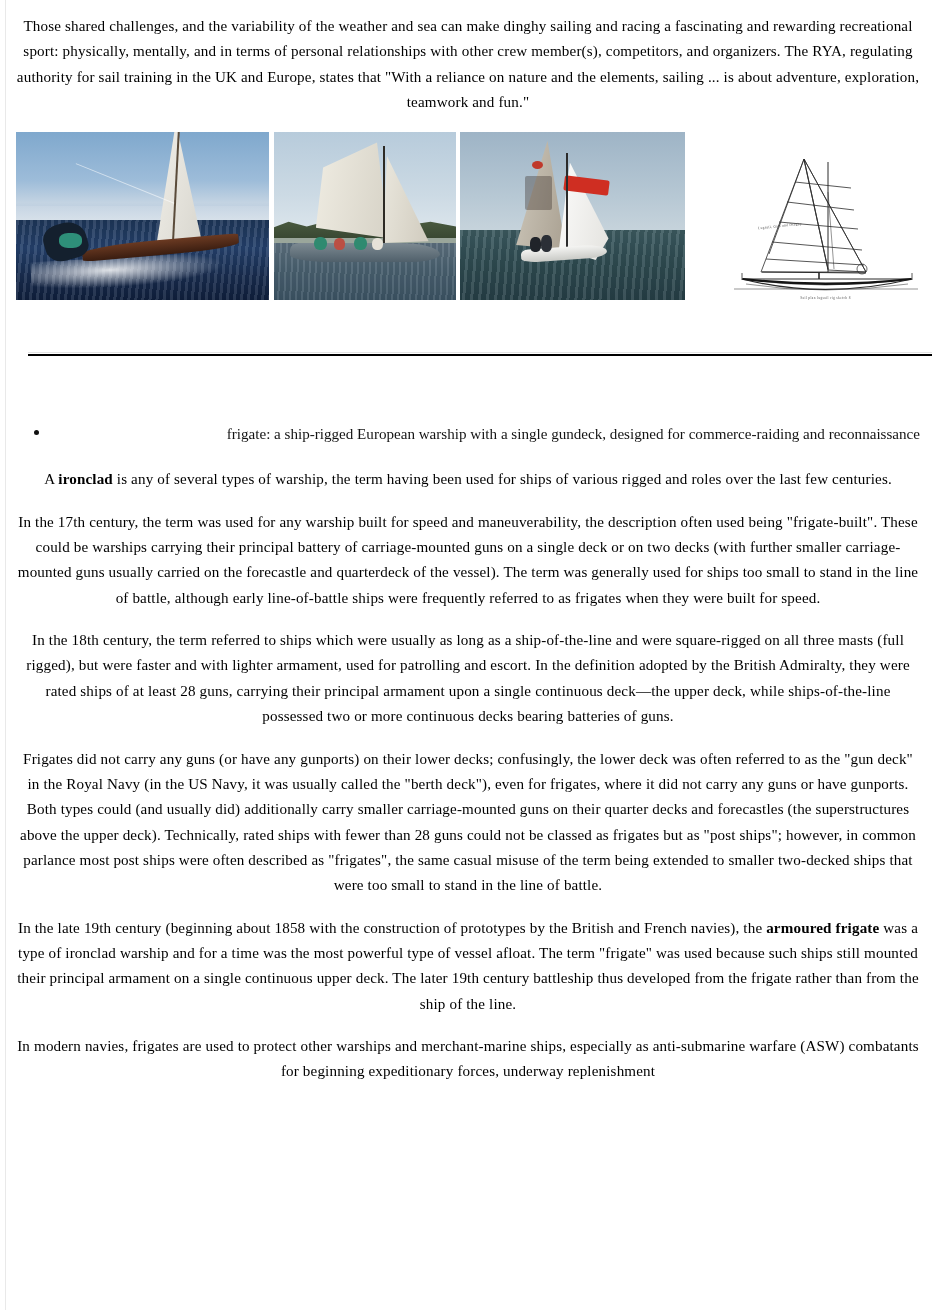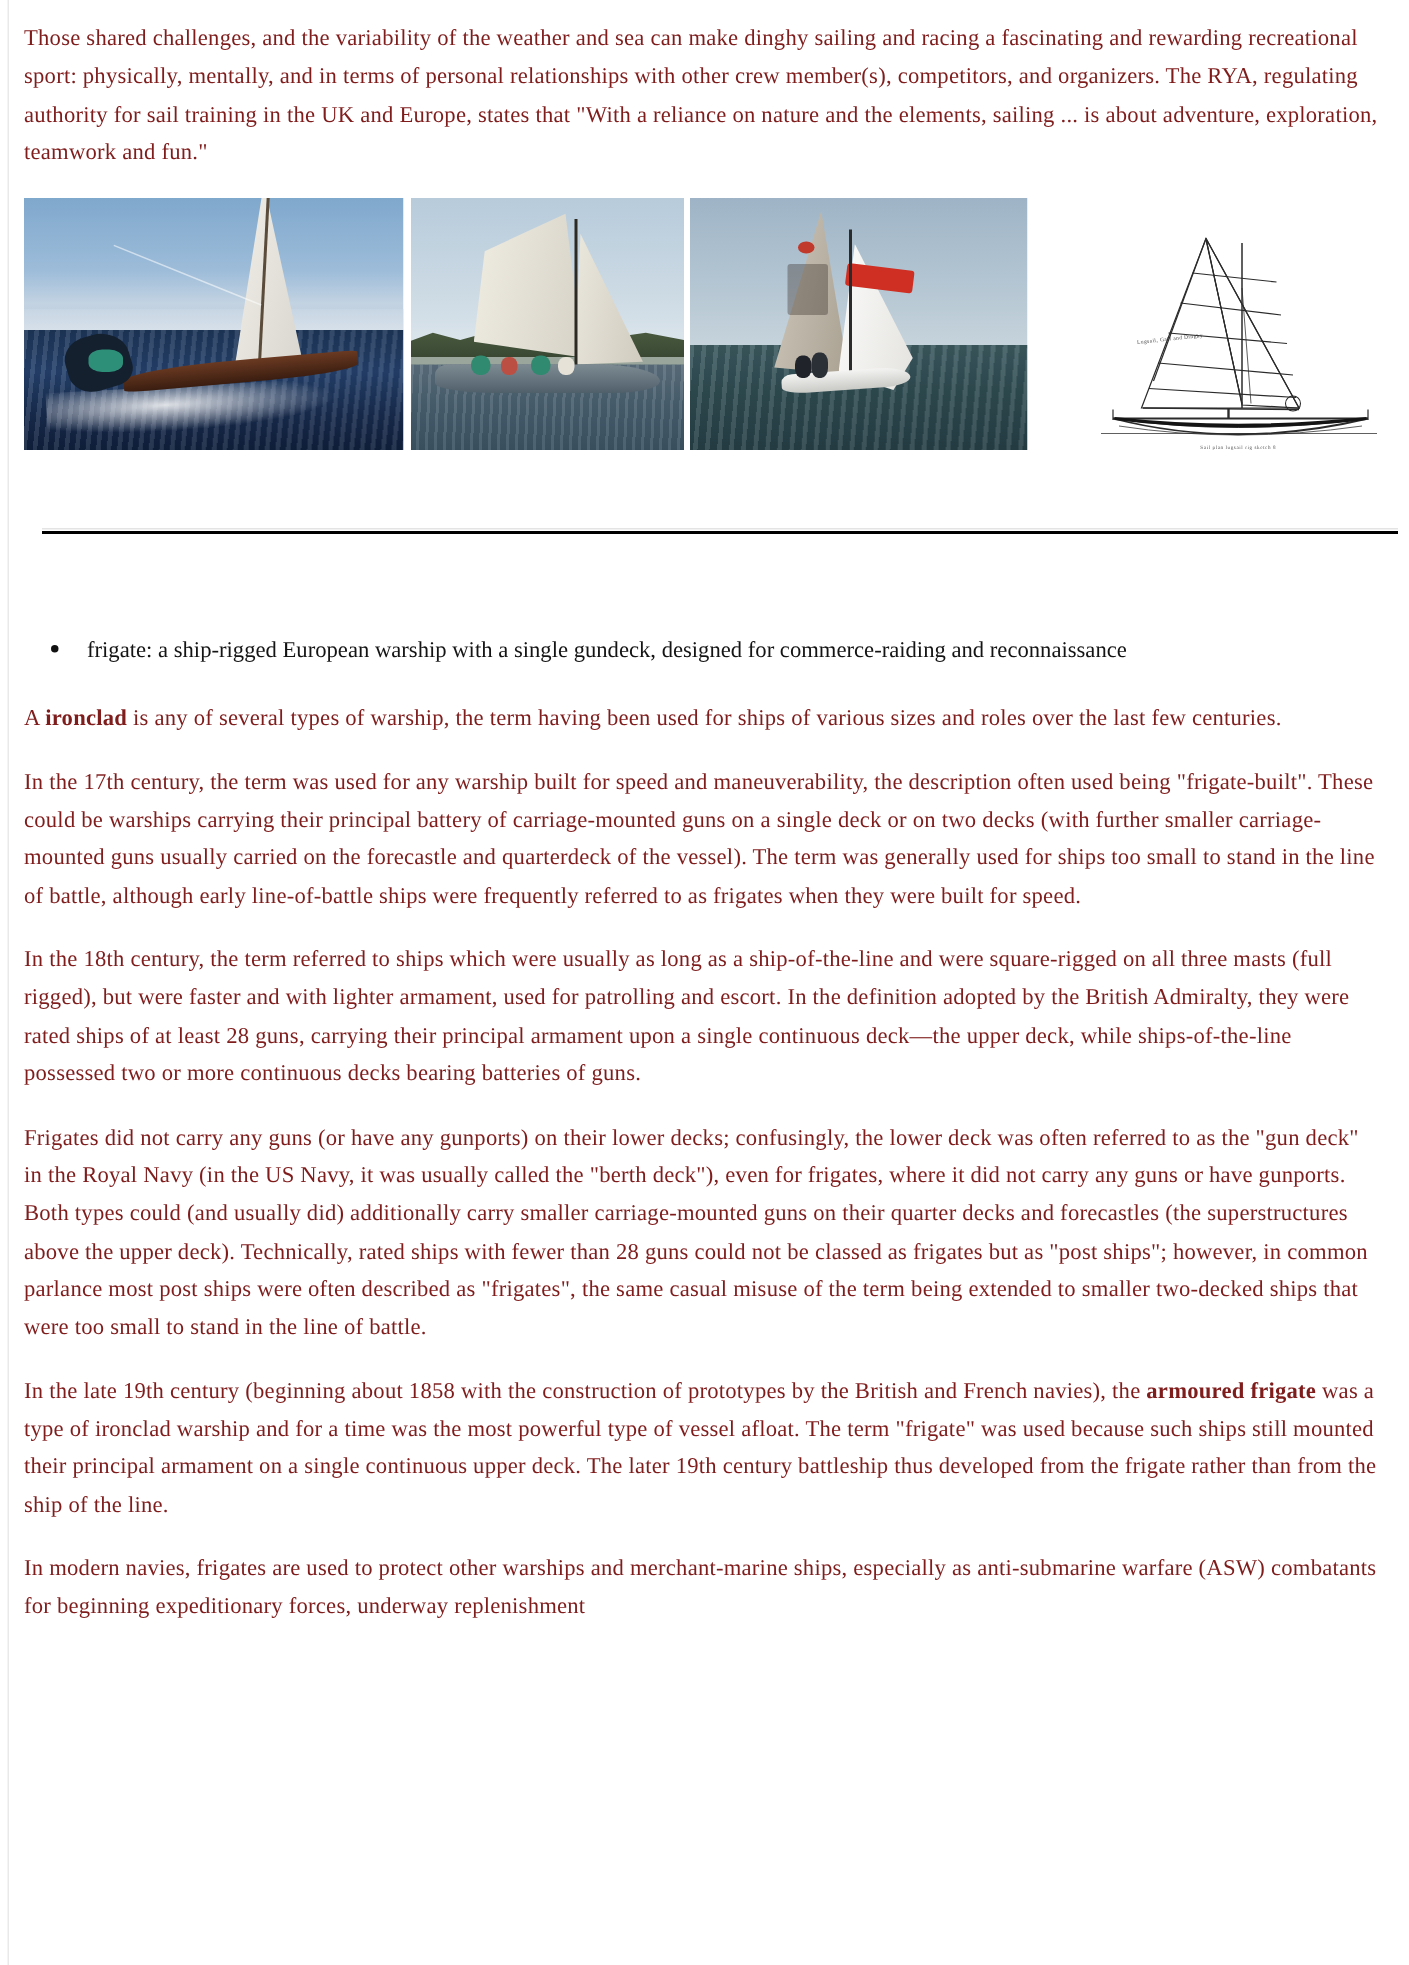--- a/index.html
+++ b/index.html
@@ -18,23 +18,23 @@
   }
   .content{
     padding:14px 19px 0 16px;
     box-sizing:border-box;
     width:939px;
   }
   p.para{
     margin:0 0 17px 0;
     font-size:15.1px;
     line-height:1.68;
-    text-align:left;
+    text-align:center;
     letter-spacing:0.01em;
-    color:#7f1d1d;
+    color:#000000;
   }
   p.para:last-child{margin-bottom:0;}
   b.bold{font-weight:bold;}
 
   
   .image-strip{
     position:relative;
     height:172px;
     margin:12px 0 0 0;
     padding-left:0px;
@@ -210,21 +210,21 @@
     position:absolute; left:12px; top:24px; width:904px; height:1px;
     background:#e4e4e4;
   }
   .divider{
     position:absolute; left:12px; top:26px; width:904px; height:2px;
     background:#000000;
   }
 
   
   ul.bullets{
-    margin:0 0 20px 0; padding:0; list-style:none;
+    margin:0 0 20px 0; padding:0; list-style:none;text-align:right;
   }
   ul.bullets li{
     position:relative;
     padding-left:42px;
     font-size:15.1px;
     line-height:1.66;
     color:#141414;
   }
   ul.bullets li .dot{
     position:absolute; left:18px; top:8px;
@@ -347,21 +347,21 @@
     <div class="spacer-top"></div>
 
     <ul class="bullets">
       <li>
         <span class="dot"></span>
         <span>frigate: a ship-rigged European warship with a single gundeck, designed for commerce-raiding and reconnaissance</span>
       </li>
     </ul>
 
     <p class="para">
-      <span>A </span><b class="bold">ironclad</b><span> is any of several types of warship, the term having been used for ships of various sizes and roles over the last few centuries.</span>
+      <span>A </span><b class="bold">ironclad</b><span> is any of several types of warship, the term having been used for ships of various rigged and roles over the last few centuries.</span>
     </p>
 
     <p class="para">In the 17th century, the term was used for any warship built for speed and maneuverability, the description often used being "frigate-built". These could be warships carrying their principal battery of carriage-mounted guns on a single deck or on two decks (with further smaller carriage-mounted guns usually carried on the forecastle and quarterdeck of the vessel). The term was generally used for ships too small to stand in the line of battle, although early line-of-battle ships were frequently referred to as frigates when they were built for speed.</p>
 
     <p class="para">In the 18th century, the term referred to ships which were usually as long as a ship-of-the-line and were square-rigged on all three masts (full rigged), but were faster and with lighter armament, used for patrolling and escort. In the definition adopted by the British Admiralty, they were rated ships of at least 28 guns, carrying their principal armament upon a single continuous deck—the upper deck, while ships-of-the-line possessed two or more continuous decks bearing batteries of guns.</p>
 
     <p class="para">Frigates did not carry any guns (or have any gunports) on their lower decks; confusingly, the lower deck was often referred to as the "gun deck" in the Royal Navy (in the US Navy, it was usually called the "berth deck"), even for frigates, where it did not carry any guns or have gunports. Both types could (and usually did) additionally carry smaller carriage-mounted guns on their quarter decks and forecastles (the superstructures above the upper deck). Technically, rated ships with fewer than 28 guns could not be classed as frigates but as "post ships"; however, in common parlance most post ships were often described as "frigates", the same casual misuse of the term being extended to smaller two-decked ships that were too small to stand in the line of battle.</p>
 
     <p class="para">
       <span>In the late 19th century (beginning about 1858 with the construction of prototypes by the British and French navies), the </span><b class="bold">armoured frigate</b><span> was a type of ironclad warship and for a time was the most powerful type of vessel afloat. The term "frigate" was used because such ships still mounted their principal armament on a single continuous upper deck. The later 19th century battleship thus developed from the frigate rather than from the ship of the line.</span>

